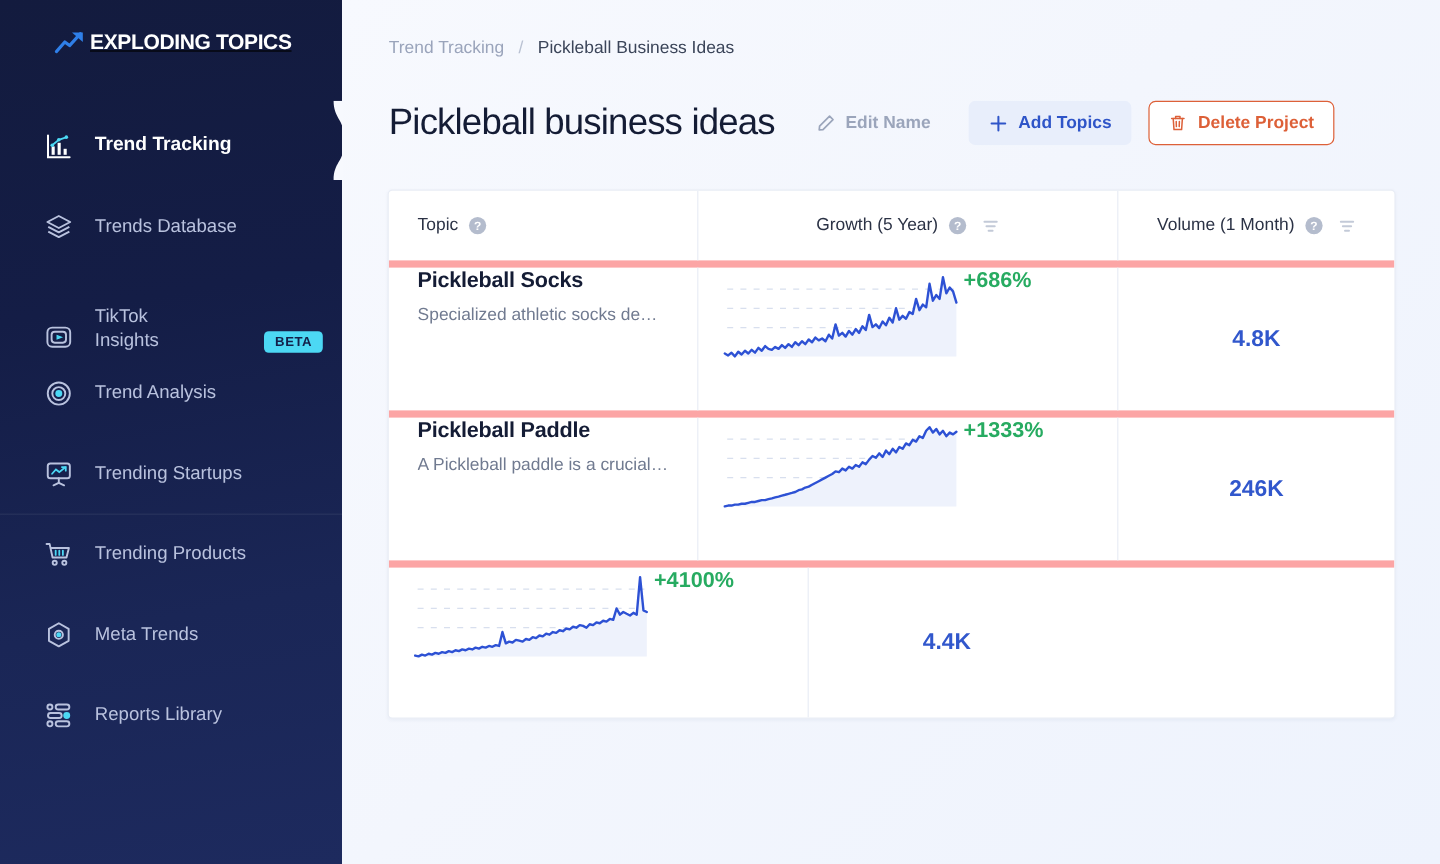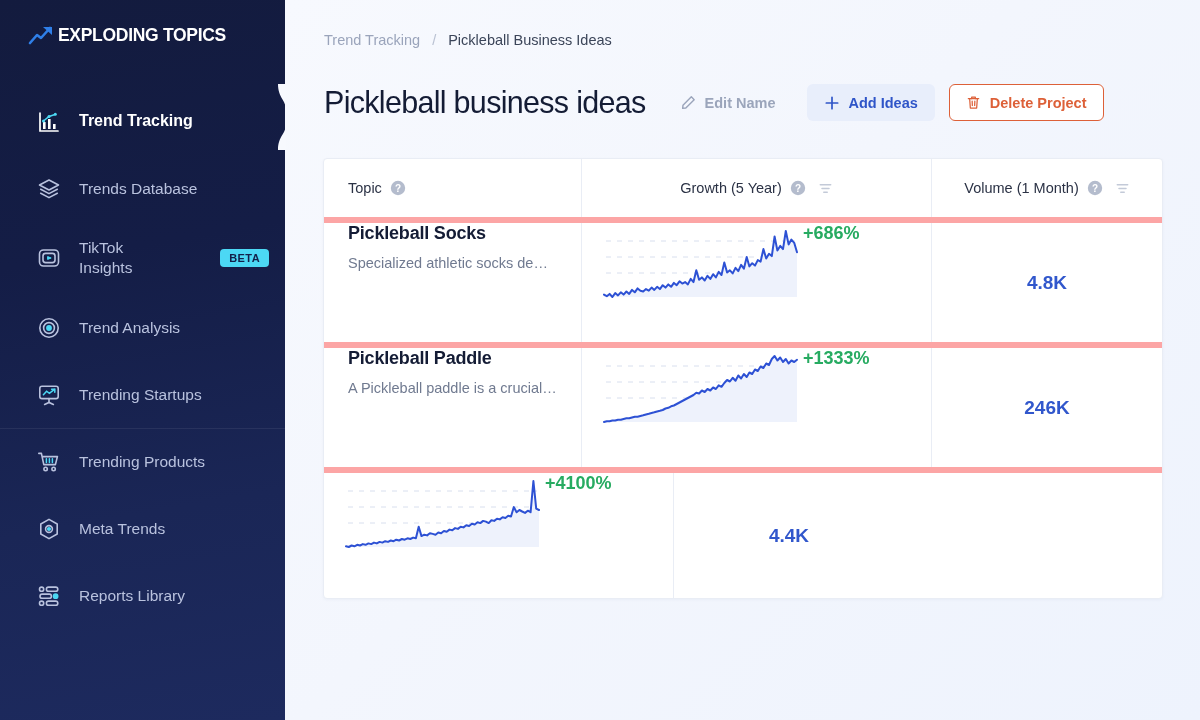--- a/index.html
+++ b/index.html
@@ -15,21 +15,21 @@
   
   .sidebar {
     position: relative;
     width: 285px; height: 720px; flex: 0 0 285px;
     background: linear-gradient(170deg, #131b3e 0%, #141d46 35%, #1a2656 70%, #1d2a5e 100%);
     padding-top: 24px;
     z-index: 2;
   }
   .logo {
     display: flex; align-items: center; gap: 4px;
-    padding-left: 28px; margin-bottom: 42px;
+    padding-left: 45px; margin-bottom: 42px; text-decoration: underline;
   }
   .logo-icon { width: 26px; height: 22px; display: block; flex: 0 0 26px; }
   .logo-text {
     color: #ffffff; font-size: 17.5px; font-weight: 700;
     letter-spacing: -0.3px; white-space: nowrap;
   }
 
   .nav { display: flex; flex-direction: column; }
   .nav-item {
     position: relative;
@@ -41,21 +41,21 @@
   .nav-item .nav-icon {
     width: 27px; height: 27px; flex: 0 0 27px;
     display: flex; align-items: center; justify-content: center;
   }
   .nav-item .nav-label { line-height: 1.28; }
   .nav-item.active { color: #ffffff; font-weight: 700; font-size: 16px; }
   .nav-item.has-divider::after {
     content: ""; position: absolute; left: 0; right: 0; top: 0;
     height: 1px; background: rgba(255,255,255,0.07);
   }
-  .nav-item.two-line { height: 72px; }
+  .nav-item.two-line { height: 72px; align-items: flex-end; }
   .beta-badge {
     margin-left: auto;
     background: #4cd8f4; color: #13204a;
     font-size: 11px; font-weight: 700; letter-spacing: 0.4px;
     padding: 3px 9px; border-radius: 4px;
   }
 
   
   .notch {
     position: absolute; right: -1px; top: 84px;
@@ -301,21 +301,21 @@
           </span>
           <span>Edit Name</span>
         </button>
 
         <button class="btn btn-add">
           <span>
             <svg viewBox="0 0 18 18" width="16" height="16" fill="none" stroke="#2f55c8" stroke-width="1.9" stroke-linecap="round">
               <path d="M9 2.6 L9 15.4 M2.6 9 L15.4 9"></path>
             </svg>
           </span>
-          <span>Add Ideas</span>
+          <span>Add Topics</span>
         </button>
 
         <button class="btn btn-delete">
           <span>
             <svg viewBox="0 0 18 18" width="15" height="15" fill="none" stroke="#dd6038" stroke-width="1.5" stroke-linecap="round" stroke-linejoin="round">
               <path d="M2.8 4.4 L15.2 4.4"></path>
               <path d="M4.4 4.4 L5.2 15.6 L12.8 15.6 L13.6 4.4"></path>
               <path d="M6.8 4.4 L6.8 2.6 L11.2 2.6 L11.2 4.4"></path>
               <path d="M7.4 7.4 L7.6 12.6 M10.6 7.4 L10.4 12.6"></path>
             </svg>

